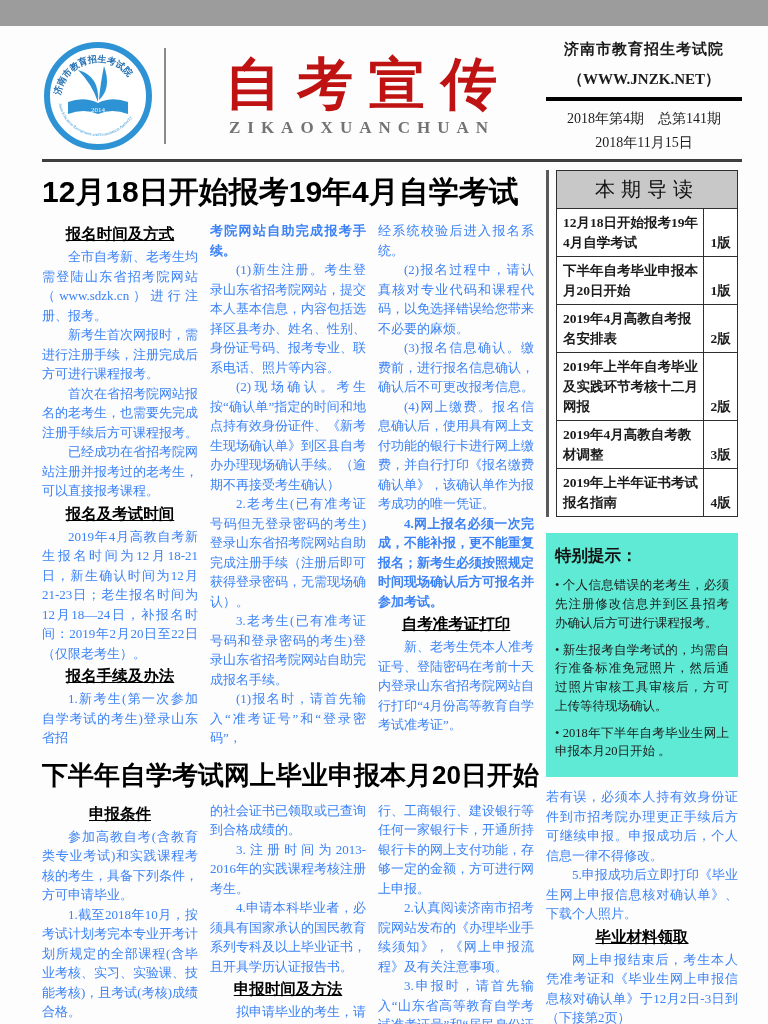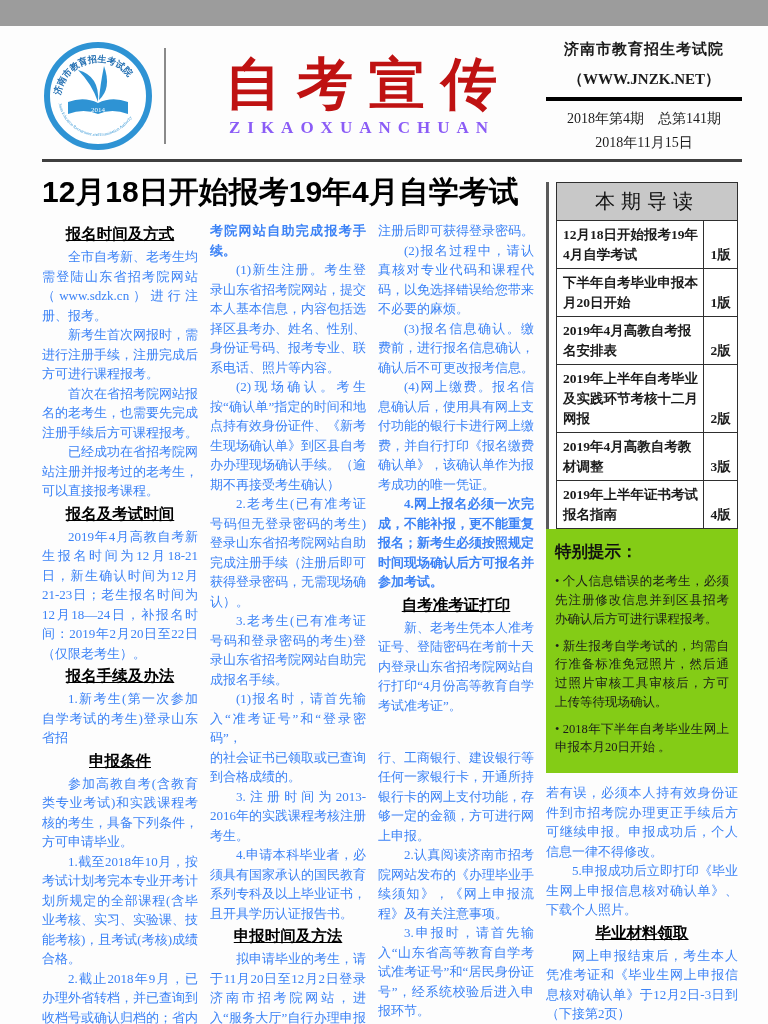--- a/index.html
+++ b/index.html
@@ -8,21 +8,21 @@
   .top-band { height:26px; background:#9c9c9c; }
   .page { padding:12px 26px 0 42px; }
 
   
   .masthead { display:flex; align-items:center; border-bottom:3px solid #3f3f3f; padding-bottom:6px; height:124px; }
   .logo-wrap { width:112px; height:112px; flex:0 0 auto; }
   .mast-divider { width:2px; height:96px; background:#8a8a8a; margin:0 12px 0 10px; }
   .mast-title-block { flex:1; text-align:center; }
   .mast-title { font-size:56px; font-weight:bold; color:#bf1212; letter-spacing:16px;
                 font-family:"DejaVu Serif", serif; line-height:1.1; white-space:nowrap; text-indent:14px;}
-  .mast-pinyin { font-size:17px; font-weight:bold; color:#8b5cf6; letter-spacing:7px; margin-top:4px;
+  .mast-pinyin { font-size:17px; font-weight:bold; color:#737373; letter-spacing:7px; margin-top:4px;
                  font-family:"Liberation Serif", serif; }
   .mast-info { width:196px; flex:0 0 auto; text-align:center; font-size:14px; }
   .mast-org { font-weight:bold; font-size:15px; letter-spacing:1px; }
   .mast-site { font-weight:bold; font-size:15px; margin:11px 0 8px; }
   .mast-issue { border-top:4px solid #000000; padding-top:9px; font-size:14px; }
   .mast-date { font-size:14px; margin-top:6px; }
 
   
   .content { display:flex; gap:12px; margin-top:8px; }
   .main-col { width:492px; flex:0 0 auto; }
@@ -37,33 +37,33 @@
   .col { flex:1; min-width:0; }
   .a1-cols { min-height:455px; }
 
   .para { font-size:13px; line-height:1.5; text-align:justify; text-indent:2em; color:#3b82f6; }
   .no-indent { text-indent:0; }
   .bold { font-weight:bold; }
   .col-heading { font-family:"Liberation Sans", sans-serif; font-weight:bold; font-size:15.5px;
                  text-align:center; text-decoration:underline; margin:3px 0 2px; color:#000; }
 
   
-  .rail-rule { border-left:3px solid #5a5a5a; padding-left:7px;margin-top:12px; }
+  .rail-rule { border-left:3px solid #5a5a5a; padding-left:7px; }
   .digest { border:1px solid #2f2f2f; background:#fff; }
   .digest-header { background:#c8c8c8; border-bottom:1px solid #2f2f2f; text-align:center;
                    font-size:20px; letter-spacing:6px; padding:5px 0; color:#111; }
   .digest-row { display:flex; border-bottom:1px solid #2f2f2f; }
   .digest-row:last-child { border-bottom:none; }
   .digest-title { flex:1; border-right:1px solid #2f2f2f; padding:4px 3px 4px 6px;
                   font-weight:bold; font-size:13.5px; line-height:1.45; }
   .digest-page { width:33px; display:flex; align-items:flex-end; justify-content:center;
                  padding:4px 1px; font-weight:bold; font-size:13.5px; }
 
   
-  .notice { background:#84cc16; margin-top:0; padding:12px 9px 8px 9px; }
+  .notice { background:#5eead4; margin-top:16px; padding:12px 9px 8px 9px; }
   .notice-title { font-size:16.5px; font-weight:bold; margin-bottom:9px; color:#111; }
   .notice-item { font-size:12.5px; line-height:1.5; text-align:justify; margin-bottom:8px; }
   .notice-item::before { content:"\2022\00a0"; }
 
   
   .rail-col { margin-top:10px; }
   .rail-col .para { font-size:13px; }
 </style>
 </head>
 <body>
@@ -125,30 +125,31 @@
         </div>
         <div class="col">
           <p class="para no-indent bold">考院网站自助完成报考手续。</p>
           <p class="para">(1)新生注册。考生登录山东省招考院网站，提交本人基本信息，内容包括选择区县考办、姓名、性别、身份证号码、报考专业、联系电话、照片等内容。</p>
           <p class="para">(2)现场确认。考生按“确认单”指定的时间和地点持有效身份证件、《新考生现场确认单》到区县自考办办理现场确认手续。（逾期不再接受考生确认）</p>
           <p class="para">2.老考生(已有准考证号码但无登录密码的考生)登录山东省招考院网站自助完成注册手续（注册后即可获得登录密码，无需现场确认）。</p>
           <p class="para">3.老考生(已有准考证号码和登录密码的考生)登录山东省招考院网站自助完成报名手续。</p>
           <p class="para">(1)报名时，请首先输入“准考证号”和“登录密码”，</p>
         </div>
         <div class="col">
-          <p class="para no-indent">注册后即可获得登录密码。</p>
+          <p class="para no-indent">经系统校验后进入报名系统。</p>
           <p class="para">(2)报名过程中，请认真核对专业代码和课程代码，以免选择错误给您带来不必要的麻烦。</p>
           <p class="para">(3)报名信息确认。缴费前，进行报名信息确认，确认后不可更改报考信息。</p>
           <p class="para">(4)网上缴费。报名信息确认后，使用具有网上支付功能的银行卡进行网上缴费，并自行打印《报名缴费确认单》，该确认单作为报考成功的唯一凭证。</p>
           <p class="para bold">4.网上报名必须一次完成，不能补报，更不能重复报名；新考生必须按照规定时间现场确认后方可报名并参加考试。</p>
           <div class="col-heading">自考准考证打印</div>
           <p class="para">新、老考生凭本人准考证号、登陆密码在考前十天内登录山东省招考院网站自行打印“4月份高等教育自学考试准考证”。</p>
         </div>
       </div>
 
+      <div class="headline2">下半年自学考试网上毕业申报本月20日开始</div>
 
       <div class="cols">
         <div class="col">
           <div class="col-heading">申报条件</div>
           <p class="para">参加高教自考(含教育类专业考试)和实践课程考核的考生，具备下列条件，方可申请毕业。</p>
           <p class="para">1.截至2018年10月，按考试计划考完本专业开考计划所规定的全部课程(含毕业考核、实习、实验课、技能考核)，且考试(考核)成绩合格。</p>
           <p class="para">2.截止2018年9月，已办理外省转档，并已查询到收档号或确认归档的；省内转档已办理完成；用于免考课程</p>
         </div>
         <div class="col">
           <p class="para no-indent">的社会证书已领取或已查询到合格成绩的。</p>

